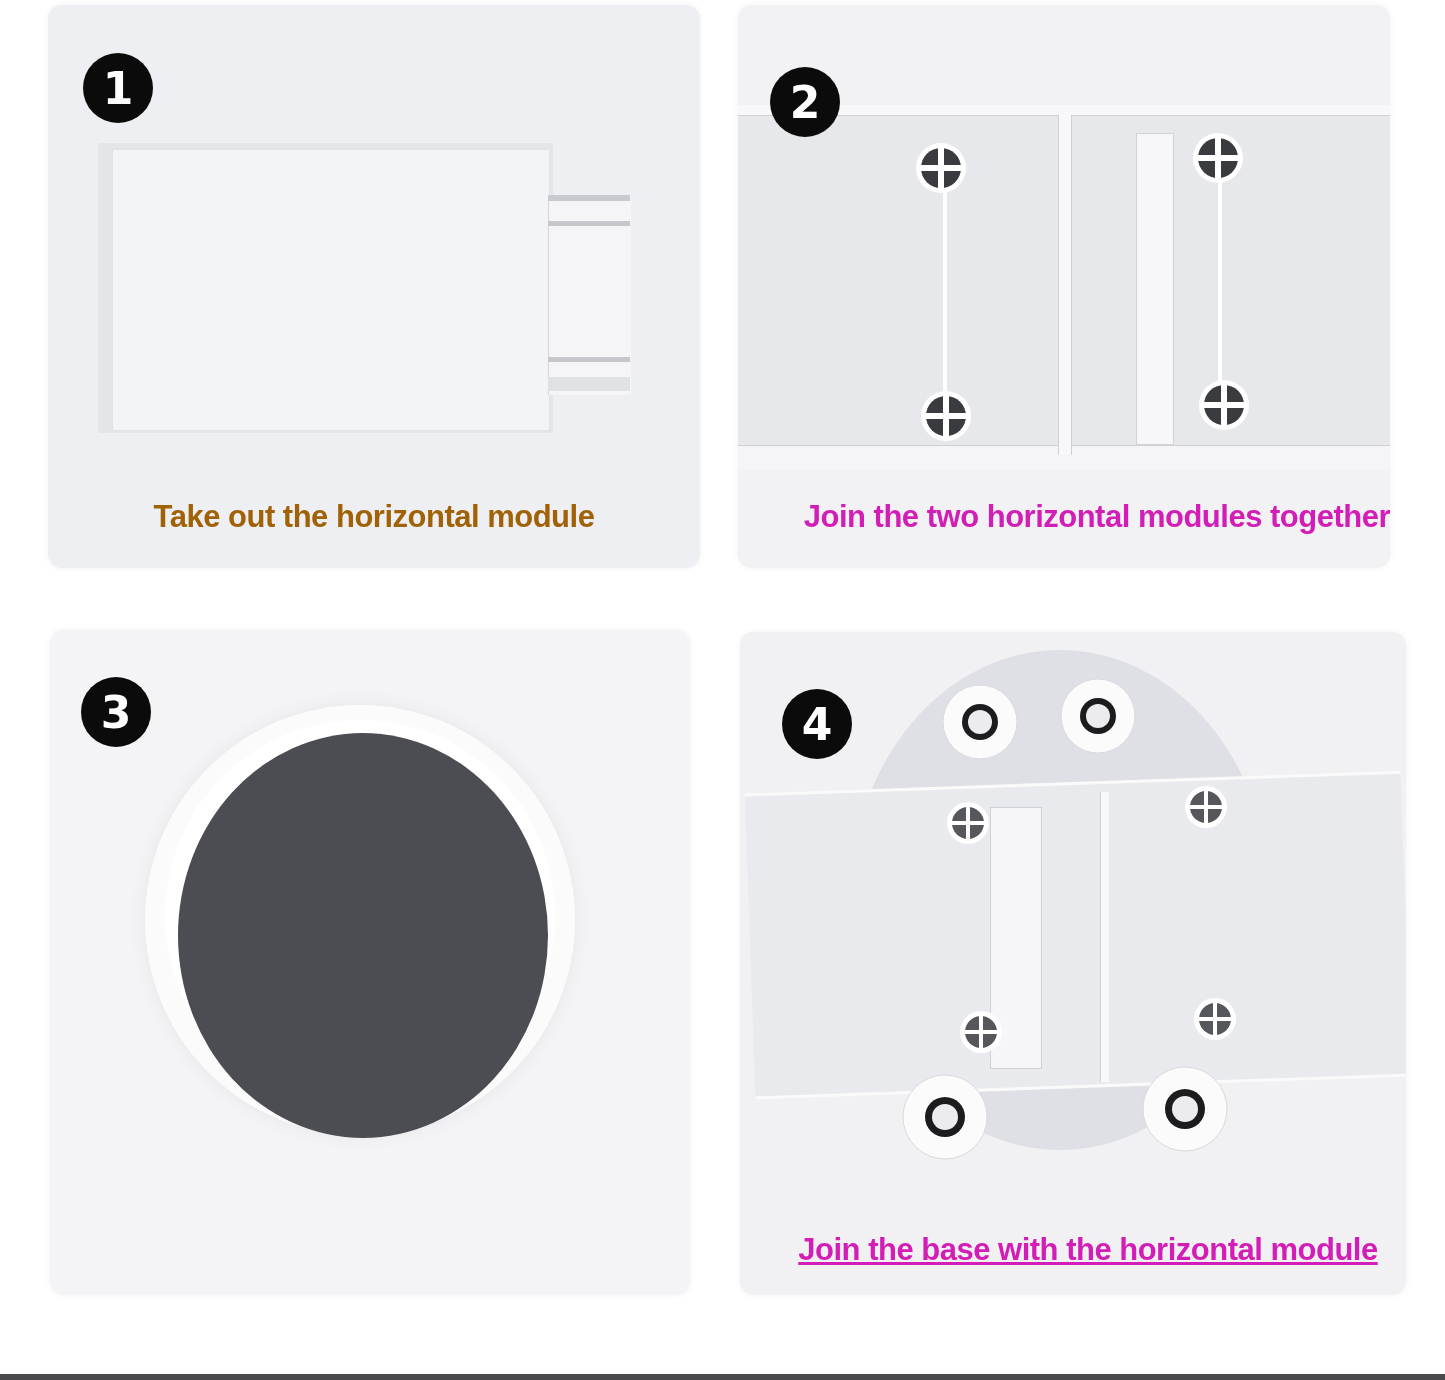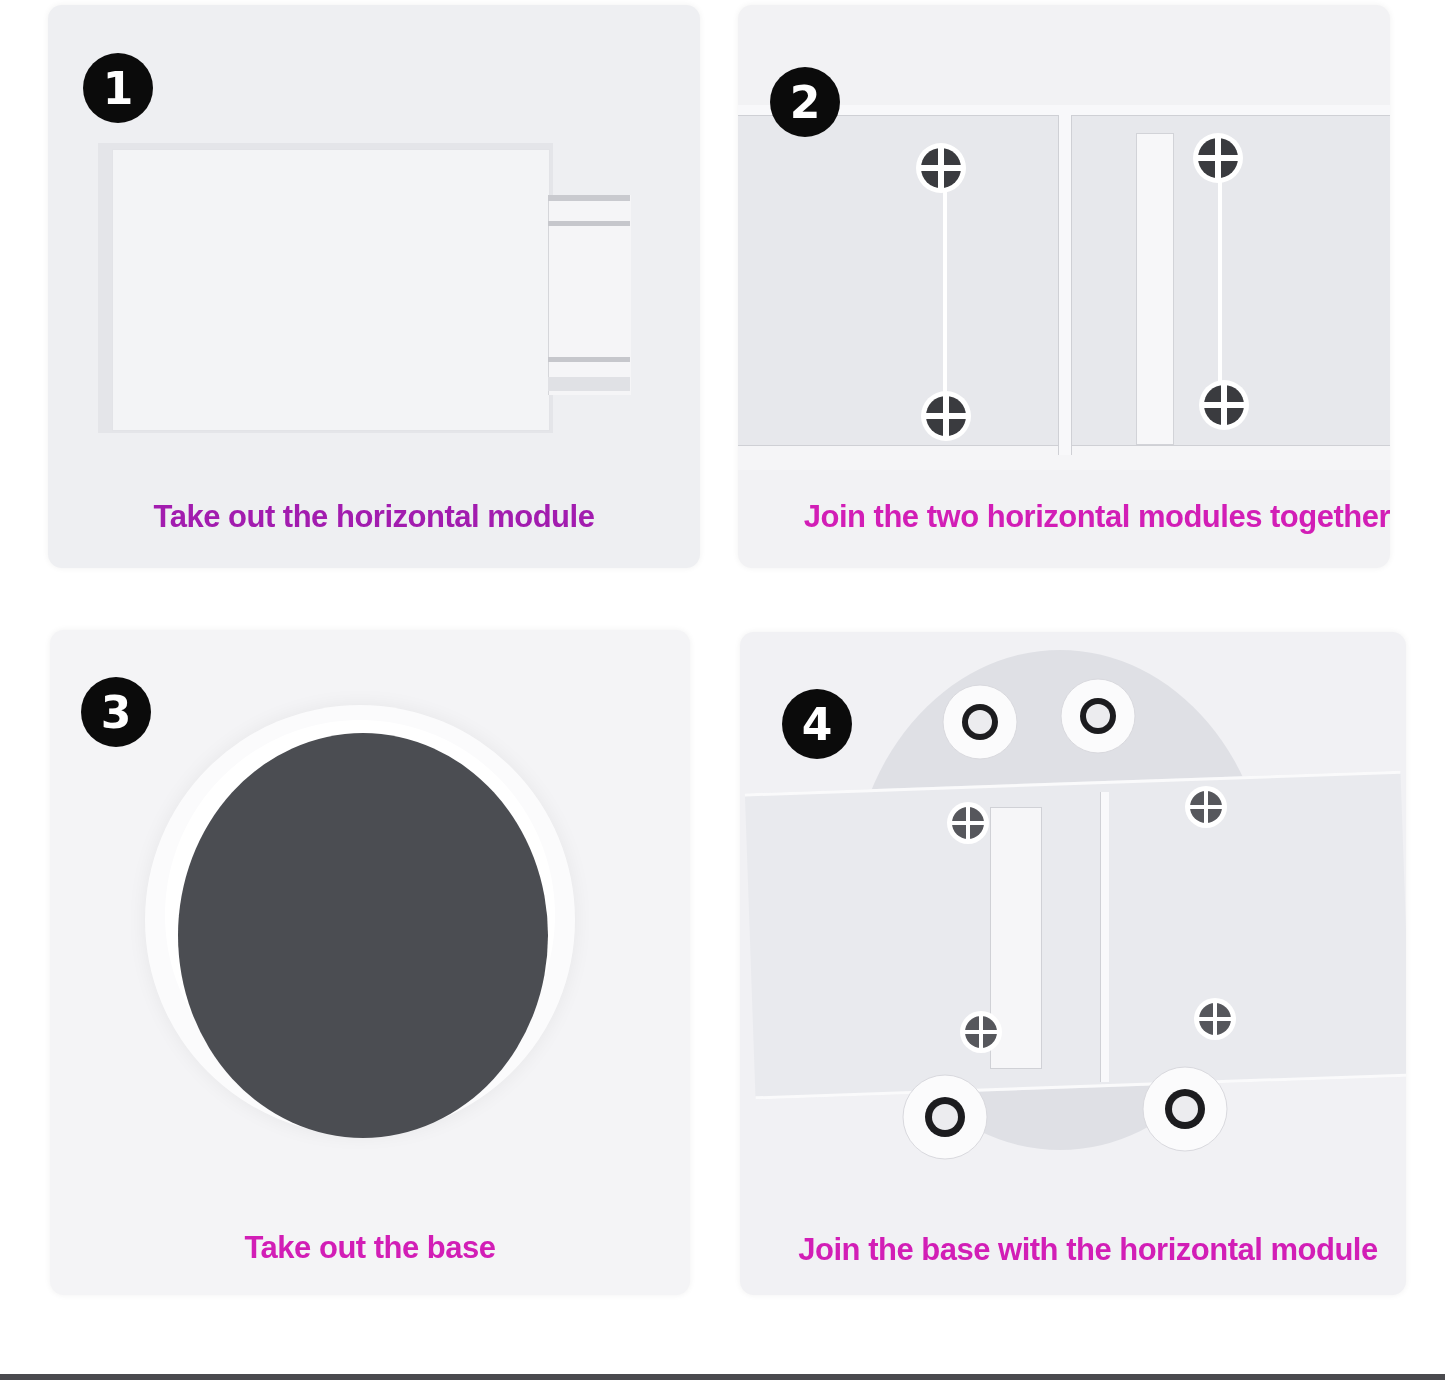--- a/index.html
+++ b/index.html
@@ -33,21 +33,21 @@
   <div class="badge" style="left:35px;top:48px;">1</div>
   <div>
     <div class="abs" style="left:50px;top:138px;width:455px;height:290px;background:#e4e5e9;"></div>
     <div class="abs" style="left:64px;top:144px;width:436px;height:280px;background:#f3f4f6;border:1px solid #e2e3e7;"></div>
     <div class="abs" style="left:500px;top:190px;width:82px;height:200px;background:#f5f5f7;border-left:1px solid #d5d6da;"></div>
     <div class="abs" style="left:500px;top:190px;width:82px;height:6px;background:#c9cacf;"></div>
     <div class="abs" style="left:500px;top:216px;width:82px;height:5px;background:#c6c7cc;"></div>
     <div class="abs" style="left:500px;top:352px;width:82px;height:5px;background:#c6c7cc;"></div>
     <div class="abs" style="left:500px;top:372px;width:82px;height:14px;background:#e0e1e5;"></div>
   </div>
-  <div class="caption" style="top:494px;color:#a21caf;">Take out the horizontal module</div>
+  <div class="caption" style="top:494px;color:#a16207;">Take out the horizontal module</div>
 </div>
 
 <div class="panel" style="left:738px;top:5px;width:652px;height:563px;background:#f2f2f4;">
   <div class="badge" style="left:32px;top:62px;">2</div>
   <div>
     <div class="abs" style="left:0;top:100px;width:652px;height:360px;background:#e7e8ec;"></div>
     <div class="abs" style="left:0;top:100px;width:652px;height:10px;background:#f8f8fa;border-bottom:1px solid #cfd0d5;"></div>
     <div class="abs" style="left:0;top:440px;width:652px;height:24px;background:#f5f5f7;border-top:1px solid #cfd0d5;"></div>
     <div class="abs" style="left:320px;top:110px;width:12px;height:340px;background:#f8f8fa;border-left:1px solid #cfd0d5;border-right:1px solid #cfd0d5;"></div>
     <div class="abs" style="left:398px;top:128px;width:36px;height:310px;background:#f7f7f9;border:1px solid #d2d3d8;"></div>
@@ -81,21 +81,20 @@
   <div class="caption" style="top:494px;color:#d21eb6;text-align:right;">Join the two horizontal modules together</div>
 </div>
 
 <div class="panel" style="left:50px;top:630px;width:640px;height:665px;background:#f4f4f6;">
   <div class="badge" style="left:31px;top:47px;">3</div>
   <div>
     <div class="abs" style="left:95px;top:75px;width:430px;height:430px;border-radius:50%;background:#fbfbfc;box-shadow:0 0 20px rgba(0,0,0,0.06);"></div>
     <div class="abs" style="left:115px;top:90px;width:390px;height:390px;border-radius:50%;background:#ffffff;"></div>
     <div class="abs" style="left:128px;top:103px;width:370px;height:405px;border-radius:50%;background:#4b4d52;"></div>
   </div>
-  <div class="caption" style="top:600px;color:#d21eb6;">Take out the base</div>
 </div>
 
 <div class="panel" style="left:740px;top:632px;width:666px;height:663px;background:#f1f1f4;">
   <div class="badge" style="left:42px;top:57px;">4</div>
   <div>
     <div class="abs" style="left:110px;top:18px;width:420px;height:500px;border-radius:50%;background:#dfe0e5;"></div>
     <div class="abs" style="left:10px;top:150px;width:656px;height:300px;background:#e9eaee;transform:rotate(-2deg);border-top:3px solid #fafafb;border-bottom:3px solid #fafafb;"></div>
     <div class="abs" style="left:250px;top:175px;width:50px;height:260px;background:#f6f6f8;border:1px solid #d0d1d6;"></div>
     <div class="abs" style="left:360px;top:160px;width:8px;height:290px;background:#f9f9fb;border-left:1px solid #d0d1d6;"></div>
     <svg class="abs" style="left:200px;top:50px;" width="80" height="80">
@@ -136,16 +135,16 @@
         <rect x="21" y="5" width="4" height="36" fill="#fff"></rect>
         <rect x="5" y="21" width="36" height="4" fill="#fff"></rect>
       </svg>
     <svg class="abs" style="left:452px;top:364px;" width="46" height="46">
         <circle cx="23" cy="23" r="21" fill="#fff"></circle>
         <circle cx="23" cy="23" r="16" fill="#56575c"></circle>
         <rect x="21" y="5" width="4" height="36" fill="#fff"></rect>
         <rect x="5" y="21" width="36" height="4" fill="#fff"></rect>
       </svg>
   </div>
-  <div class="caption" style="top:600px;left:30px;right:0;color:#d21eb6;">Join the base with the horizontal module</div>
+  <div class="caption" style="top:600px;left:30px;right:0;color:#d21eb6;text-decoration:underline;">Join the base with the horizontal module</div>
 </div>
 
 <div class="bottom-bar"></div>
 
 </body></html>

